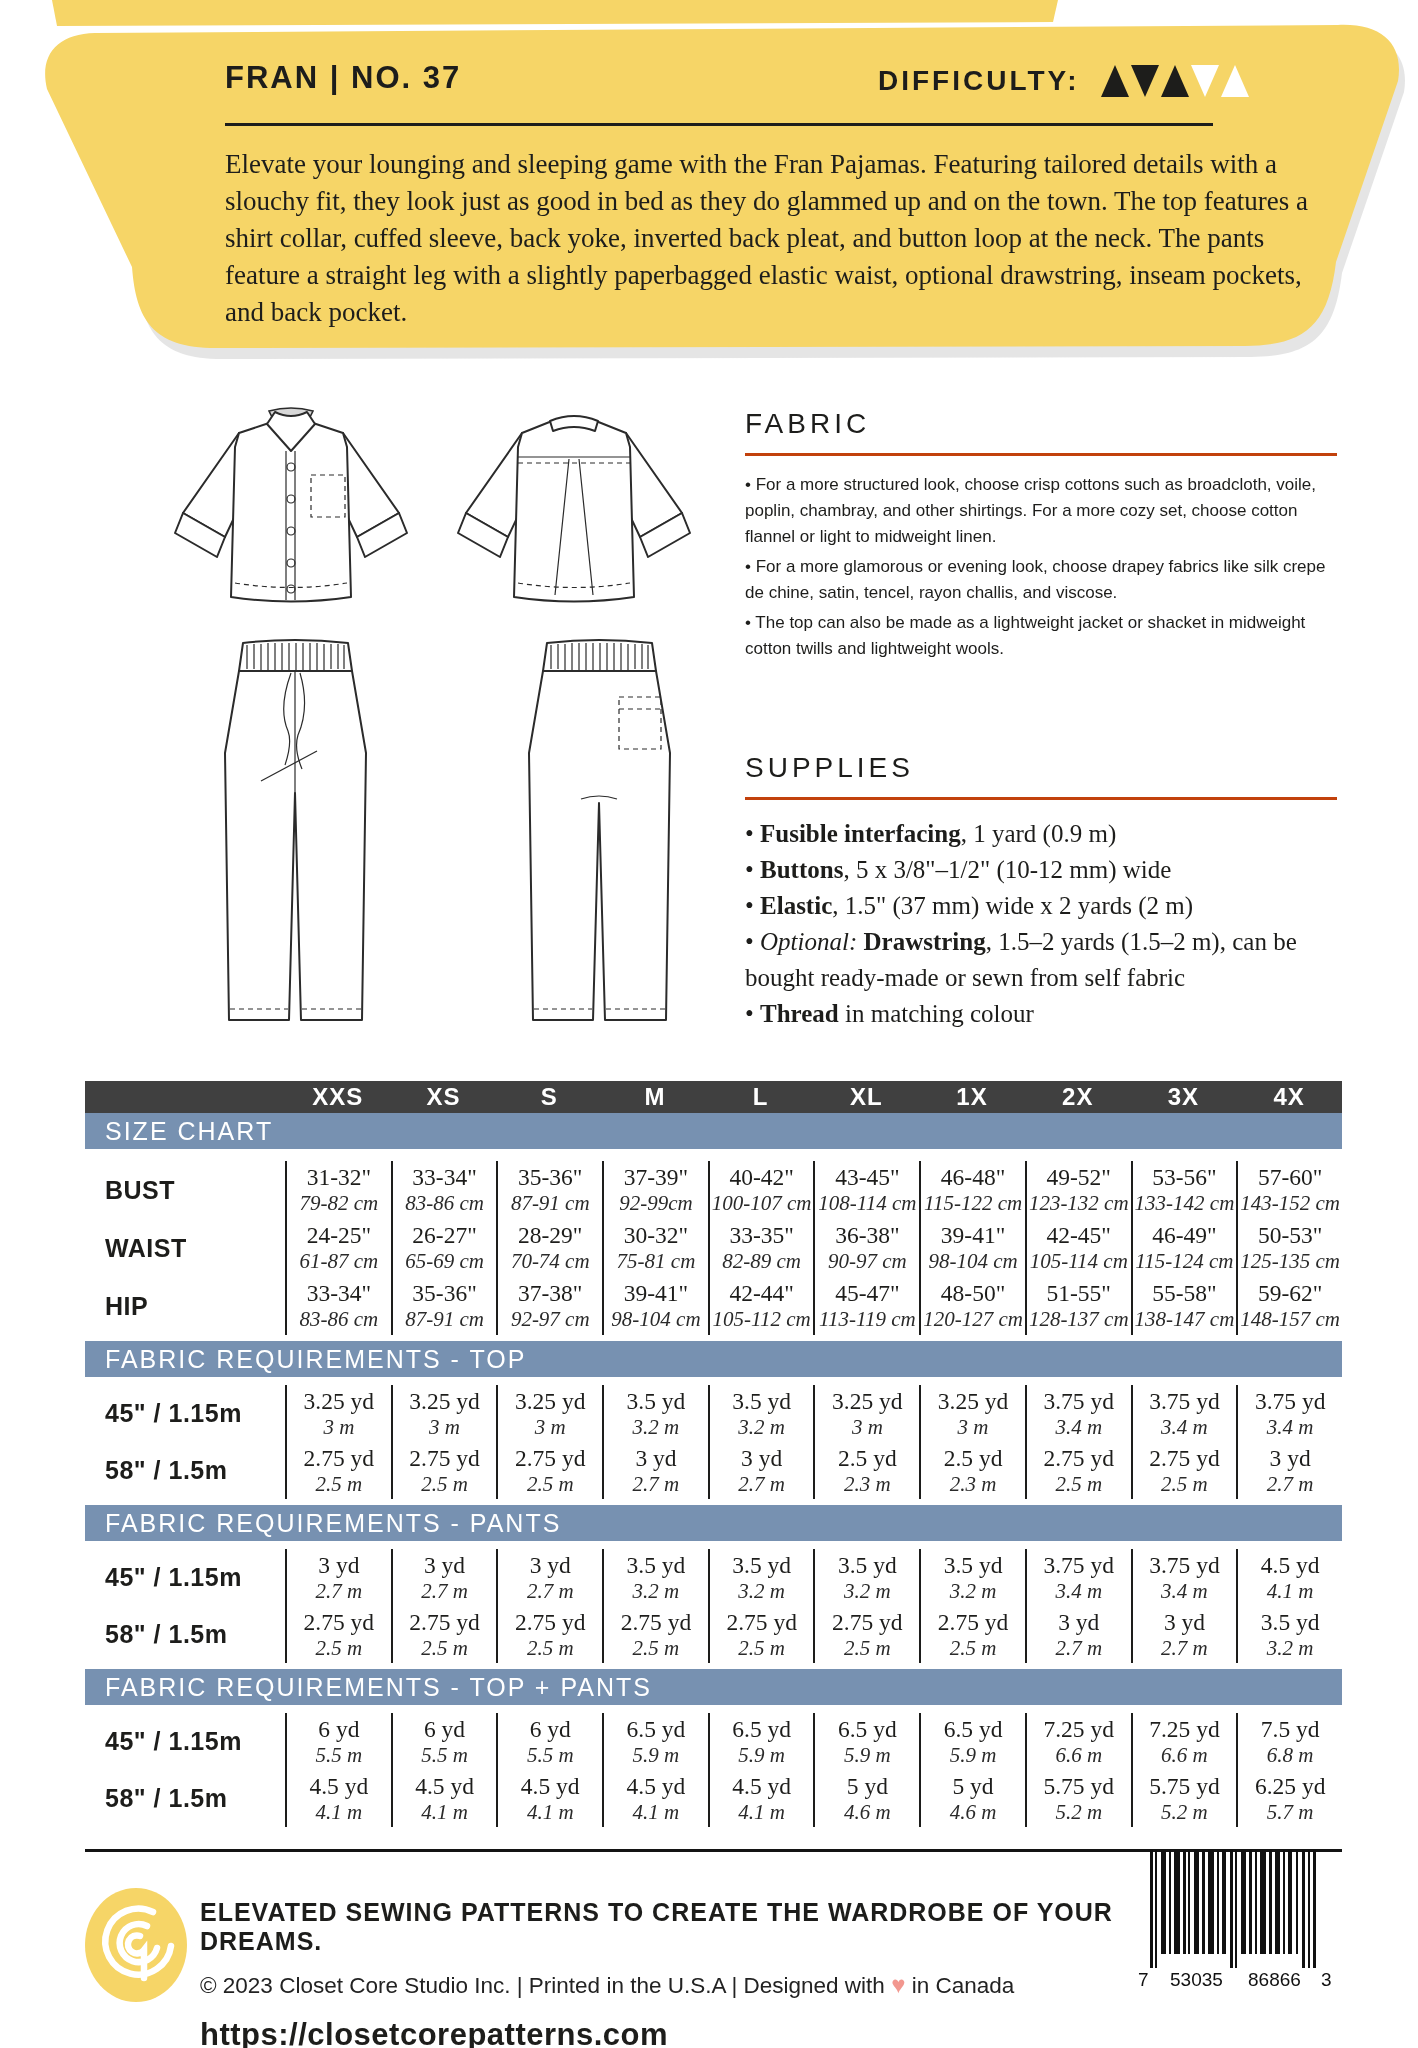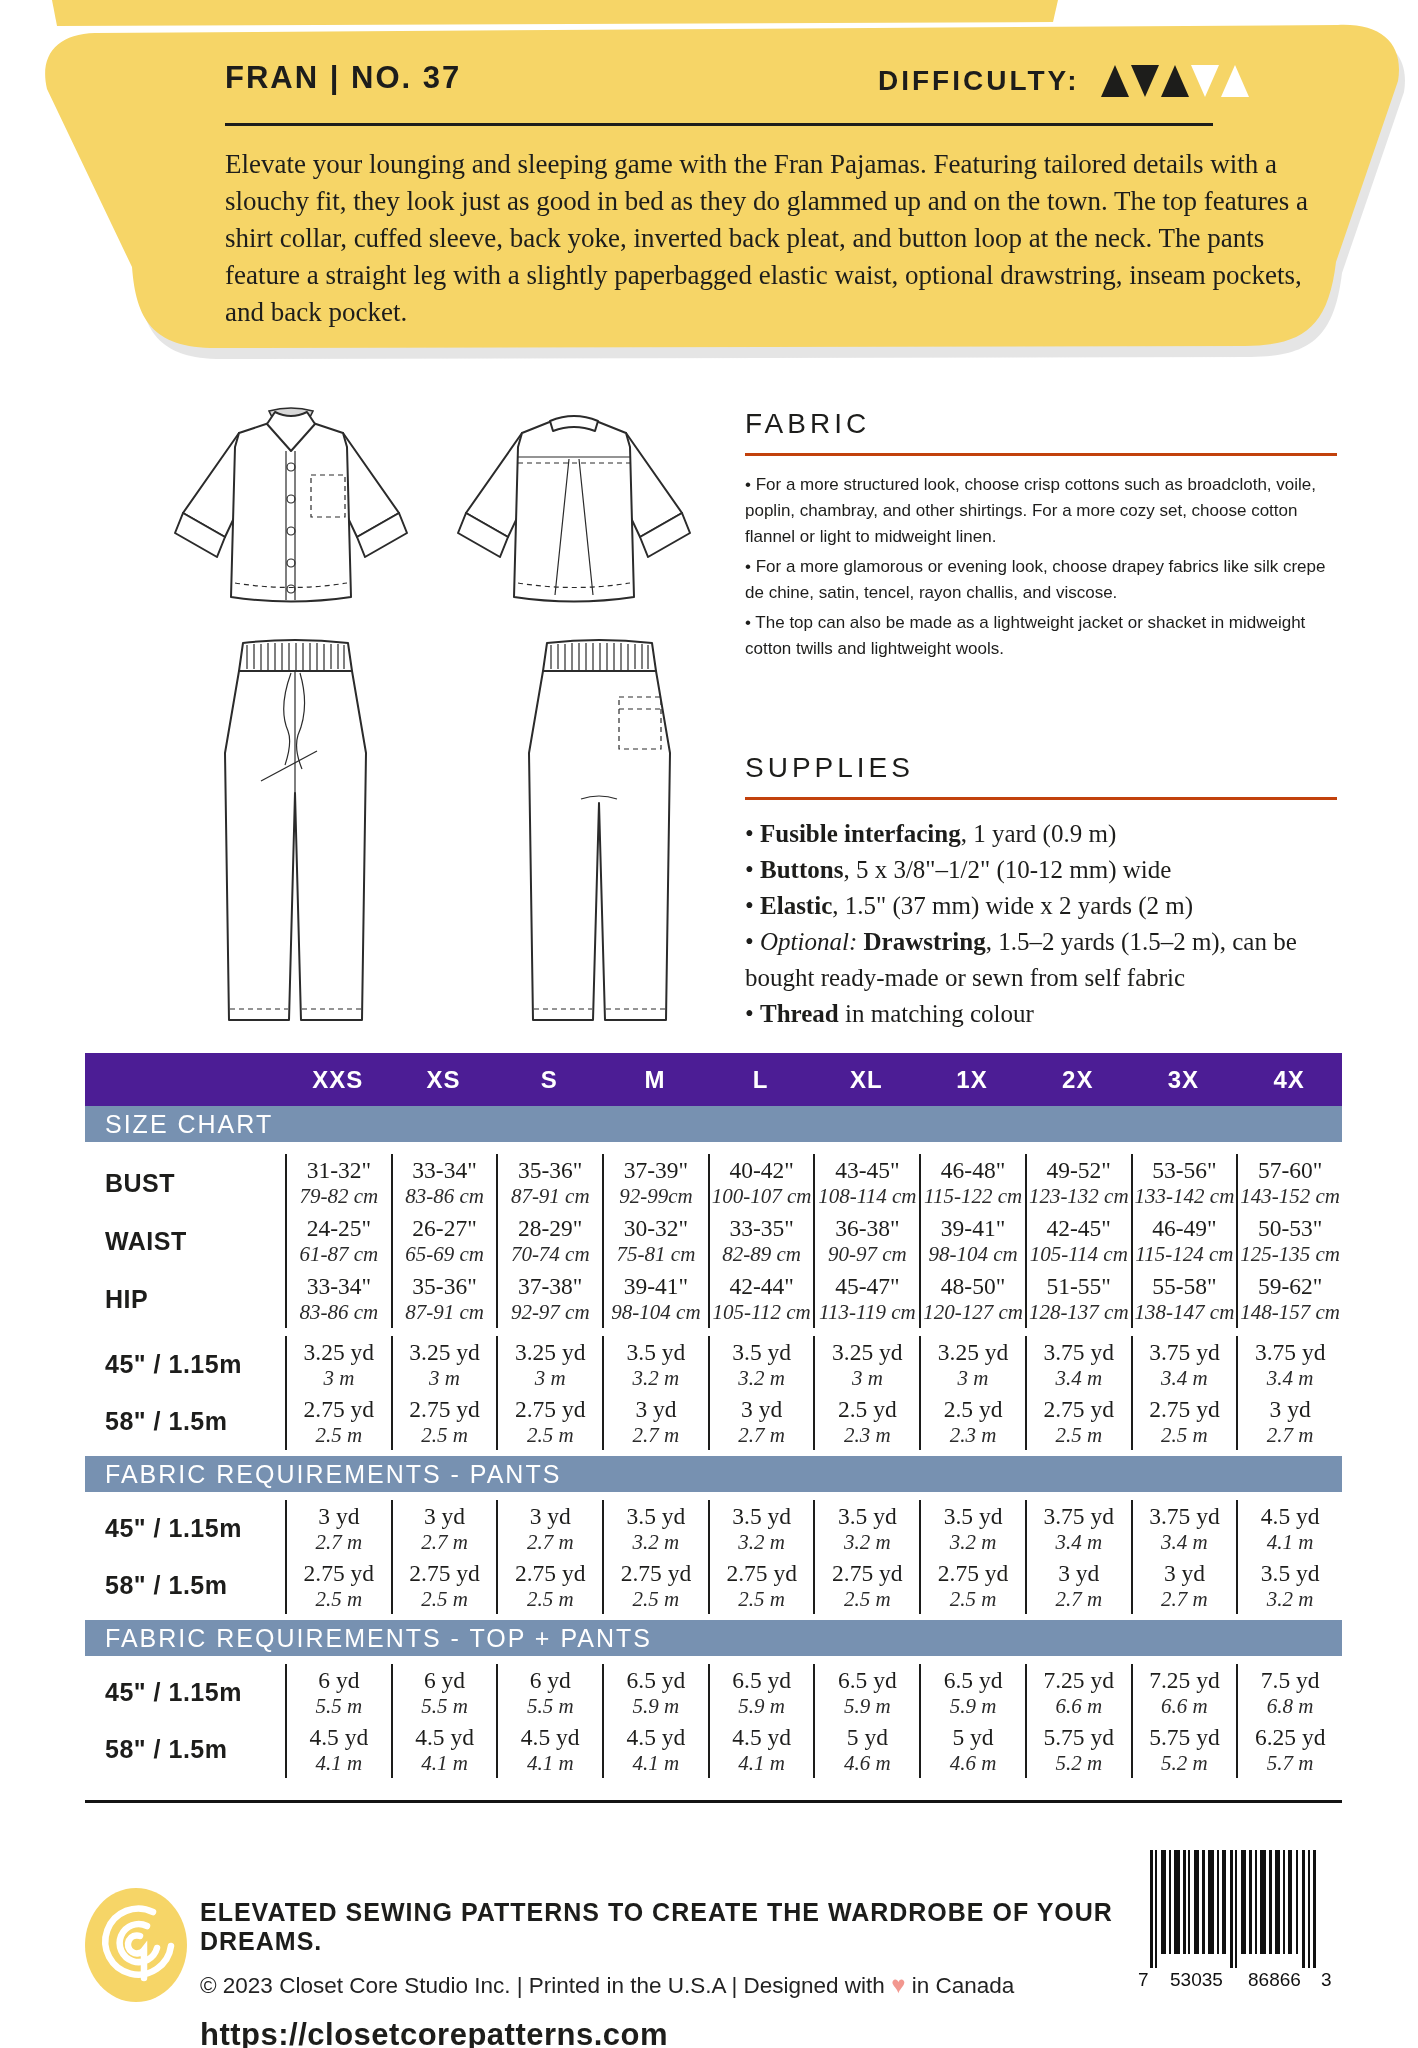--- a/index.html
+++ b/index.html
@@ -36,21 +36,21 @@
           border-bottom:3px solid #c2410c;padding-bottom:13px;margin-bottom:16px;}
   .fabric p{margin:0 0 4px;font-family:Liberation Sans, sans-serif;font-size:17px;line-height:26px;}
   .supplies p{margin:0;font-family:"Liberation Serif",serif;font-size:25px;line-height:36px;}
   .supplies .b{font-weight:700;}
   .supplies .opt{font-style:italic;}
 
   
   .tables{position:absolute;left:85px;top:1053px;width:1257px;}
   .grid{display:grid;grid-template-columns:200px repeat(10,1fr);}
   .flat{display:contents;}
-  .sizes-band{height:53px;background:#4c1d95;}
+  .sizes-band{height:32px;background:#404040;margin-top:28px;}
   .sizes-band .sz{display:flex;align-items:center;justify-content:center;
                   color:#fff;font-weight:700;font-size:24px;letter-spacing:1px;}
   .section-band{height:36px;background:#7791b1;color:#fff;display:flex;align-items:center;
                 padding-left:20px;font-size:25px;font-weight:500;letter-spacing:2px;margin-top:6px;}
   .section-band.first{margin-top:0;align-items:center;}
   .meas{margin-top:12px;grid-auto-rows:58px;}
   .req{margin-top:8px;grid-auto-rows:57px;}
   .rlabel{display:flex;align-items:center;padding-left:20px;font-weight:700;font-size:25px;letter-spacing:.5px;}
   .cell{border-left:2px solid #1d1d1b;display:flex;flex-direction:column;
         align-items:center;justify-content:center;text-align:center;}
@@ -286,20 +286,23 @@
             <span class="l2">128-137 cm</span>
           </div><div class="cell">
             <span class="l1">55-58"</span>
             <span class="l2">138-147 cm</span>
           </div><div class="cell">
             <span class="l1">59-62"</span>
             <span class="l2">148-157 cm</span>
           </div></div>
     </div>
 
+    <div class="section-band">
+      <span>FABRIC REQUIREMENTS - TOP</span>
+    </div>
     <div class="grid req">
       <div class="rlabel">45" / 1.15m</div>
       <div class="flat">
         
       <div class="cell">
             <span class="l1">3.25 yd</span>
             <span class="l2">3 m</span>
           </div><div class="cell">
             <span class="l1">3.25 yd</span>
             <span class="l2">3 m</span>

